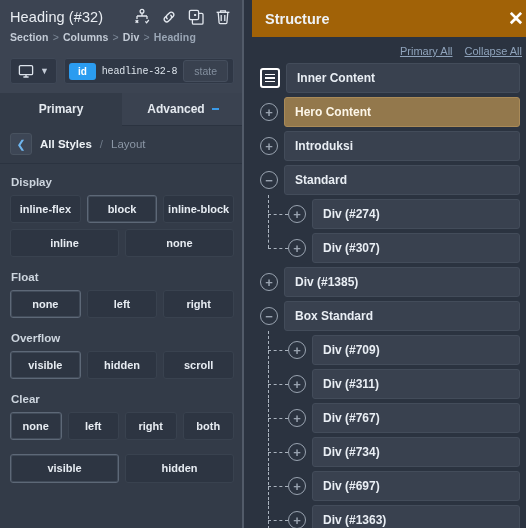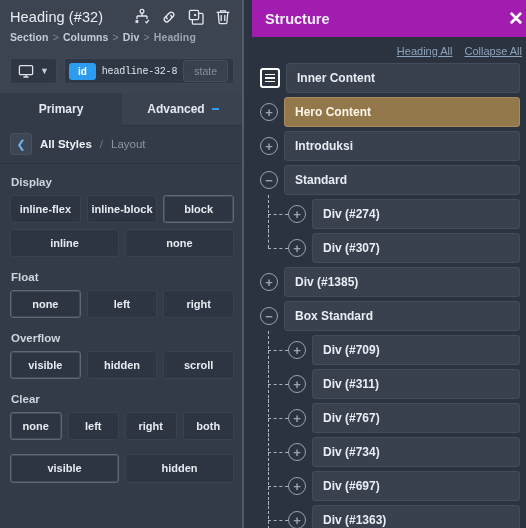--- a/index.html
+++ b/index.html
@@ -195,21 +195,21 @@
 
   .right-panel {
     flex: 1;
     height: 528px;
     background: #2b3340;
     display: flex; flex-direction: column;
     position: relative;
     overflow: hidden;
   }
   .rp-header {
-    background: #a21caf;
+    background: #a16207;
     height: 37px;
     display: flex; align-items: center; justify-content: space-between;
     padding: 0 6px 0 13px;
     flex: 0 0 auto;
   }
   .rp-title {
     color: #eef2f6;
     font-size: 14.5px;
     font-weight: bold;
   }
@@ -411,22 +411,22 @@
       <span class="crumb2-sep">/</span>
       <span class="crumb2-cur">Layout</span>
     </div>
 
     <div class="lp-scroll">
 
       <div class="grp">
         <div class="grp-label">Display</div>
         <div class="btn-row">
           <div class="opt">inline-flex</div>
+          <div class="opt sel">block</div>
           <div class="opt">inline-block</div>
-          <div class="opt sel">block</div>
         </div>
         <div class="btn-row">
           <div class="opt">inline</div>
           <div class="opt">none</div>
         </div>
       </div>
 
       <div class="grp">
         <div class="grp-label">Float</div>
         <div class="btn-row">
@@ -470,21 +470,21 @@
   <div class="gap-col"></div>
 
   <div class="right-panel">
 
     <div class="rp-header">
       <div class="rp-title">Structure</div>
       <div class="rp-close">✕</div>
     </div>
 
     <div class="rp-actions">
-      <span class="rp-action">Heading All</span>
+      <span class="rp-action">Primary All</span>
       <span class="rp-action">Collapse All</span>
     </div>
 
     <div class="tree">
 
       <div class="trow root">
         <span class="sqicon">
             <i></i>
             <i></i>
             <i></i>

